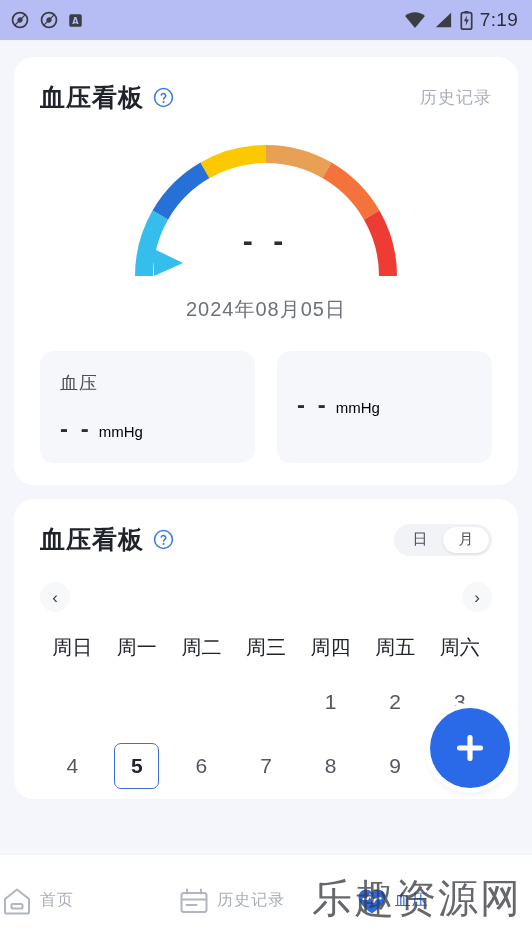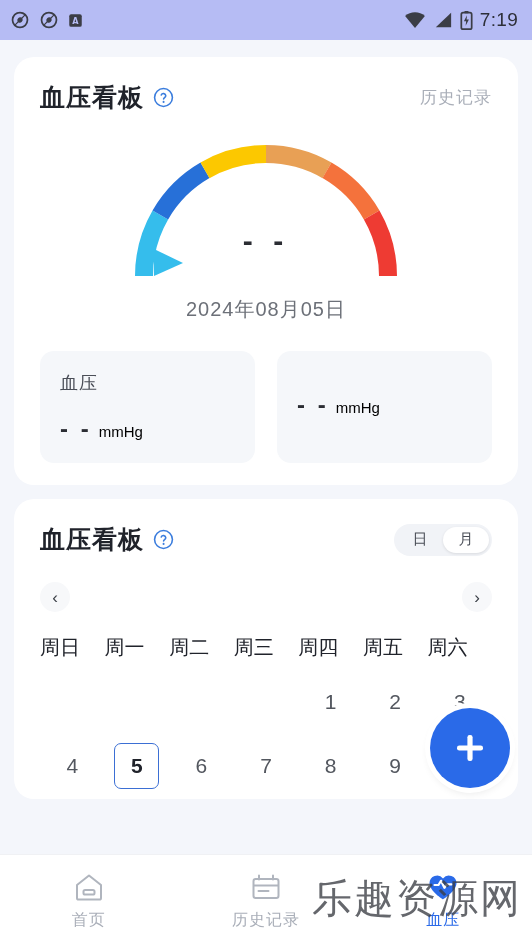--- a/index.html
+++ b/index.html
@@ -72,21 +72,21 @@
   .seg.active{ background:#FFFFFF; box-shadow:0 1px 3px rgba(0,0,0,.10); }
 
   .cal-nav{ display:flex; align-items:center; justify-content:space-between; margin-top:26px; }
   .nav-btn{
     width:30px; height:30px; border-radius:50%;
     background:#F7F8FA; display:flex; align-items:center; justify-content:center;
     font-size:17px; color:#3c4048; line-height:1;
   }
   .week-row{ display:flex; margin-top:22px; }
   .week-cell{
-    flex:1; text-align:left; font-size:20px;
+    flex:1; text-align:center; font-size:20px;
     color:#20232B; letter-spacing:0px;
   }
   .day-row{ display:flex; margin-top:18px; }
   .day-cell{
     flex:1; display:flex; align-items:center; justify-content:center;
     height:46px; font-size:21px; color:#53575f;
   }
   .day-cell.today{
     color:#20232B; font-weight:bold;
   }
@@ -105,21 +105,21 @@
     box-shadow:0 0 0 5px #FFFFFF, 0 4px 10px rgba(0,0,0,.12);
     display:flex; align-items:center; justify-content:center;
   }
 
   
   .bottomnav{
     position:absolute; left:0; bottom:0; width:532px; height:92px;
     background:#FFFFFF; display:flex; align-items:center;
     border-top:1px solid #F0F1F4;
   }
-  .nav-item{ flex:1; display:flex; flex-direction:column; align-items:center; gap:6px; }
+  .nav-item{ flex:1; display:flex; align-items:center; gap:6px; }
   .nav-label{ font-size:16px; color:#A9AEB8; letter-spacing:1px; }
   .nav-item.active .nav-label{ color:#2A6AE8; }
 
   
   .watermark{
     position:absolute; right:10px; bottom:20px;
     font-size:40px; color:#3a3d44; opacity:.78;
     letter-spacing:2px; font-family:"DejaVu Sans",sans-serif;
     pointer-events:none; white-space:nowrap;
   }

